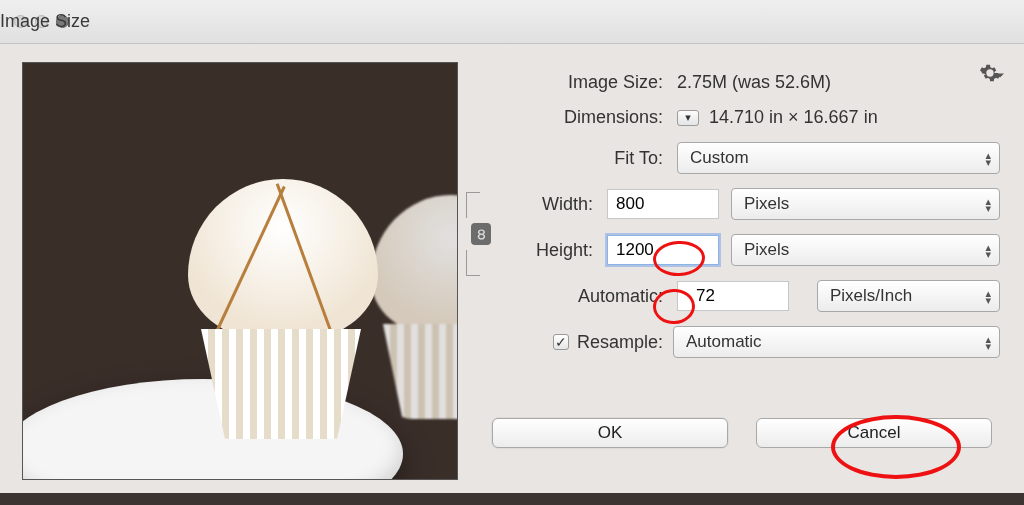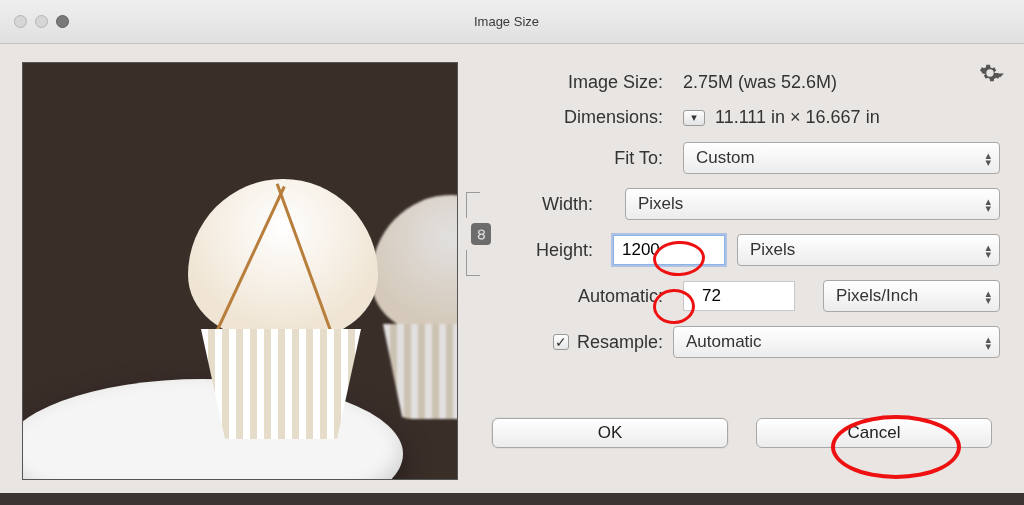--- a/index.html
+++ b/index.html
@@ -14,22 +14,22 @@
     align-items: center;
     position: relative;
   }
   .traffic-lights { display: flex; gap: 8px; margin-left: 14px; }
   .tl {
     width: 13px; height: 13px; border-radius: 50%;
     border: 1px solid #b5b5b5; background: #d6d6d6;
   }
   .tl.active { background: #7a7a7a; border-color: #5f5f5f; }
   .title {
-    position: absolute; left: 0; right: 11px; text-align: center;
-    font-size: 13px; color: #3a3a3a;
+    position: absolute; left: 0; right: 11px; text-align: left;
+    font-size: 18px; color: #3a3a3a;
   }
 
   
   .body-area {
     position: absolute; top: 44px; left: 0; right: 0; bottom: 10px;
     display: flex;
     padding: 18px 16px 14px 22px;
   }
 
   
@@ -71,21 +71,21 @@
   }
   .drizzle::before { left:36px; transform:rotate(25deg); }
   .drizzle::after  { left:90px; transform:rotate(-20deg); }
   .cupcake2{position:absolute; left:330px; bottom:60px; width:200px; height:260px; filter:blur(1px); opacity:.85;}
   .cupcake2 .wrapper-cup{left:30px; width:130px; height:95px;}
   .cupcake2 .frosting{bottom:84px; left:18px;width:160px;height:140px;}
 
   
   .panel { flex: 1; padding: 6px 8px 0 30px; font-size: 18px; color: #333; }
   .row { display: flex; align-items: center; margin-bottom: 14px; }
-  .lbl { text-align: right; width: 175px; margin-right: 20px; }
+  .lbl { text-align: right; width: 175px; margin-right: 14px; }
 
   .gear {
     position: absolute; top: 62px; right: 22px; width: 24px; height: 22px; color:#444; cursor:pointer;
   }
 
   .toggle-arrow {
     width: 22px; height: 16px; border: 1px solid #9b9b9b; border-radius: 3px;
     background: linear-gradient(#fdfdfd,#e4e4e4);
     display:inline-flex; align-items:center; justify-content:center; margin-right:10px;
     font-size:11px; line-height:1; color:#333; cursor:pointer;
@@ -181,21 +181,21 @@
   <div class="panel">
 
     <div class="row" style="margin-top:4px;">
       <div class="lbl">Image Size:</div>
       <div>2.75M (was 52.6M)</div>
     </div>
 
     <div class="row">
       <div class="lbl">Dimensions:</div>
       <span class="toggle-arrow">▾</span>
-      <div>11.111 in  ×  16.667 in</div>
+      <div>14.710 in  ×  16.667 in</div>
     </div>
 
     <div class="row">
       <div class="lbl">Fit To:</div>
       <div class="select" style="flex:1">
         <span>Custom</span>
         <span class="caret">
             <span>▴</span>
             <span>▾</span>
           </span>
@@ -204,20 +204,21 @@
 
     <div style="display:flex;">
       <div class="linkbar">
         <div class="bracket-top"></div>
         <div class="linkicon"></div>
         <div class="bracket-bot"></div>
       </div>
       <div style="flex:1">
         <div class="row">
           <div class="lbl" style="width:105px">Width:</div>
+          <input class="textinput" style="width: 112px;" value="800">
           <div class="select" style="flex:1; margin-left:12px">
             <span>Pixels</span>
             <span class="caret">
                 <span>▴</span>
                 <span>▾</span>
               </span>
           </div>
         </div>
         <div class="row">
           <div class="lbl" style="width:105px">Height:</div>

